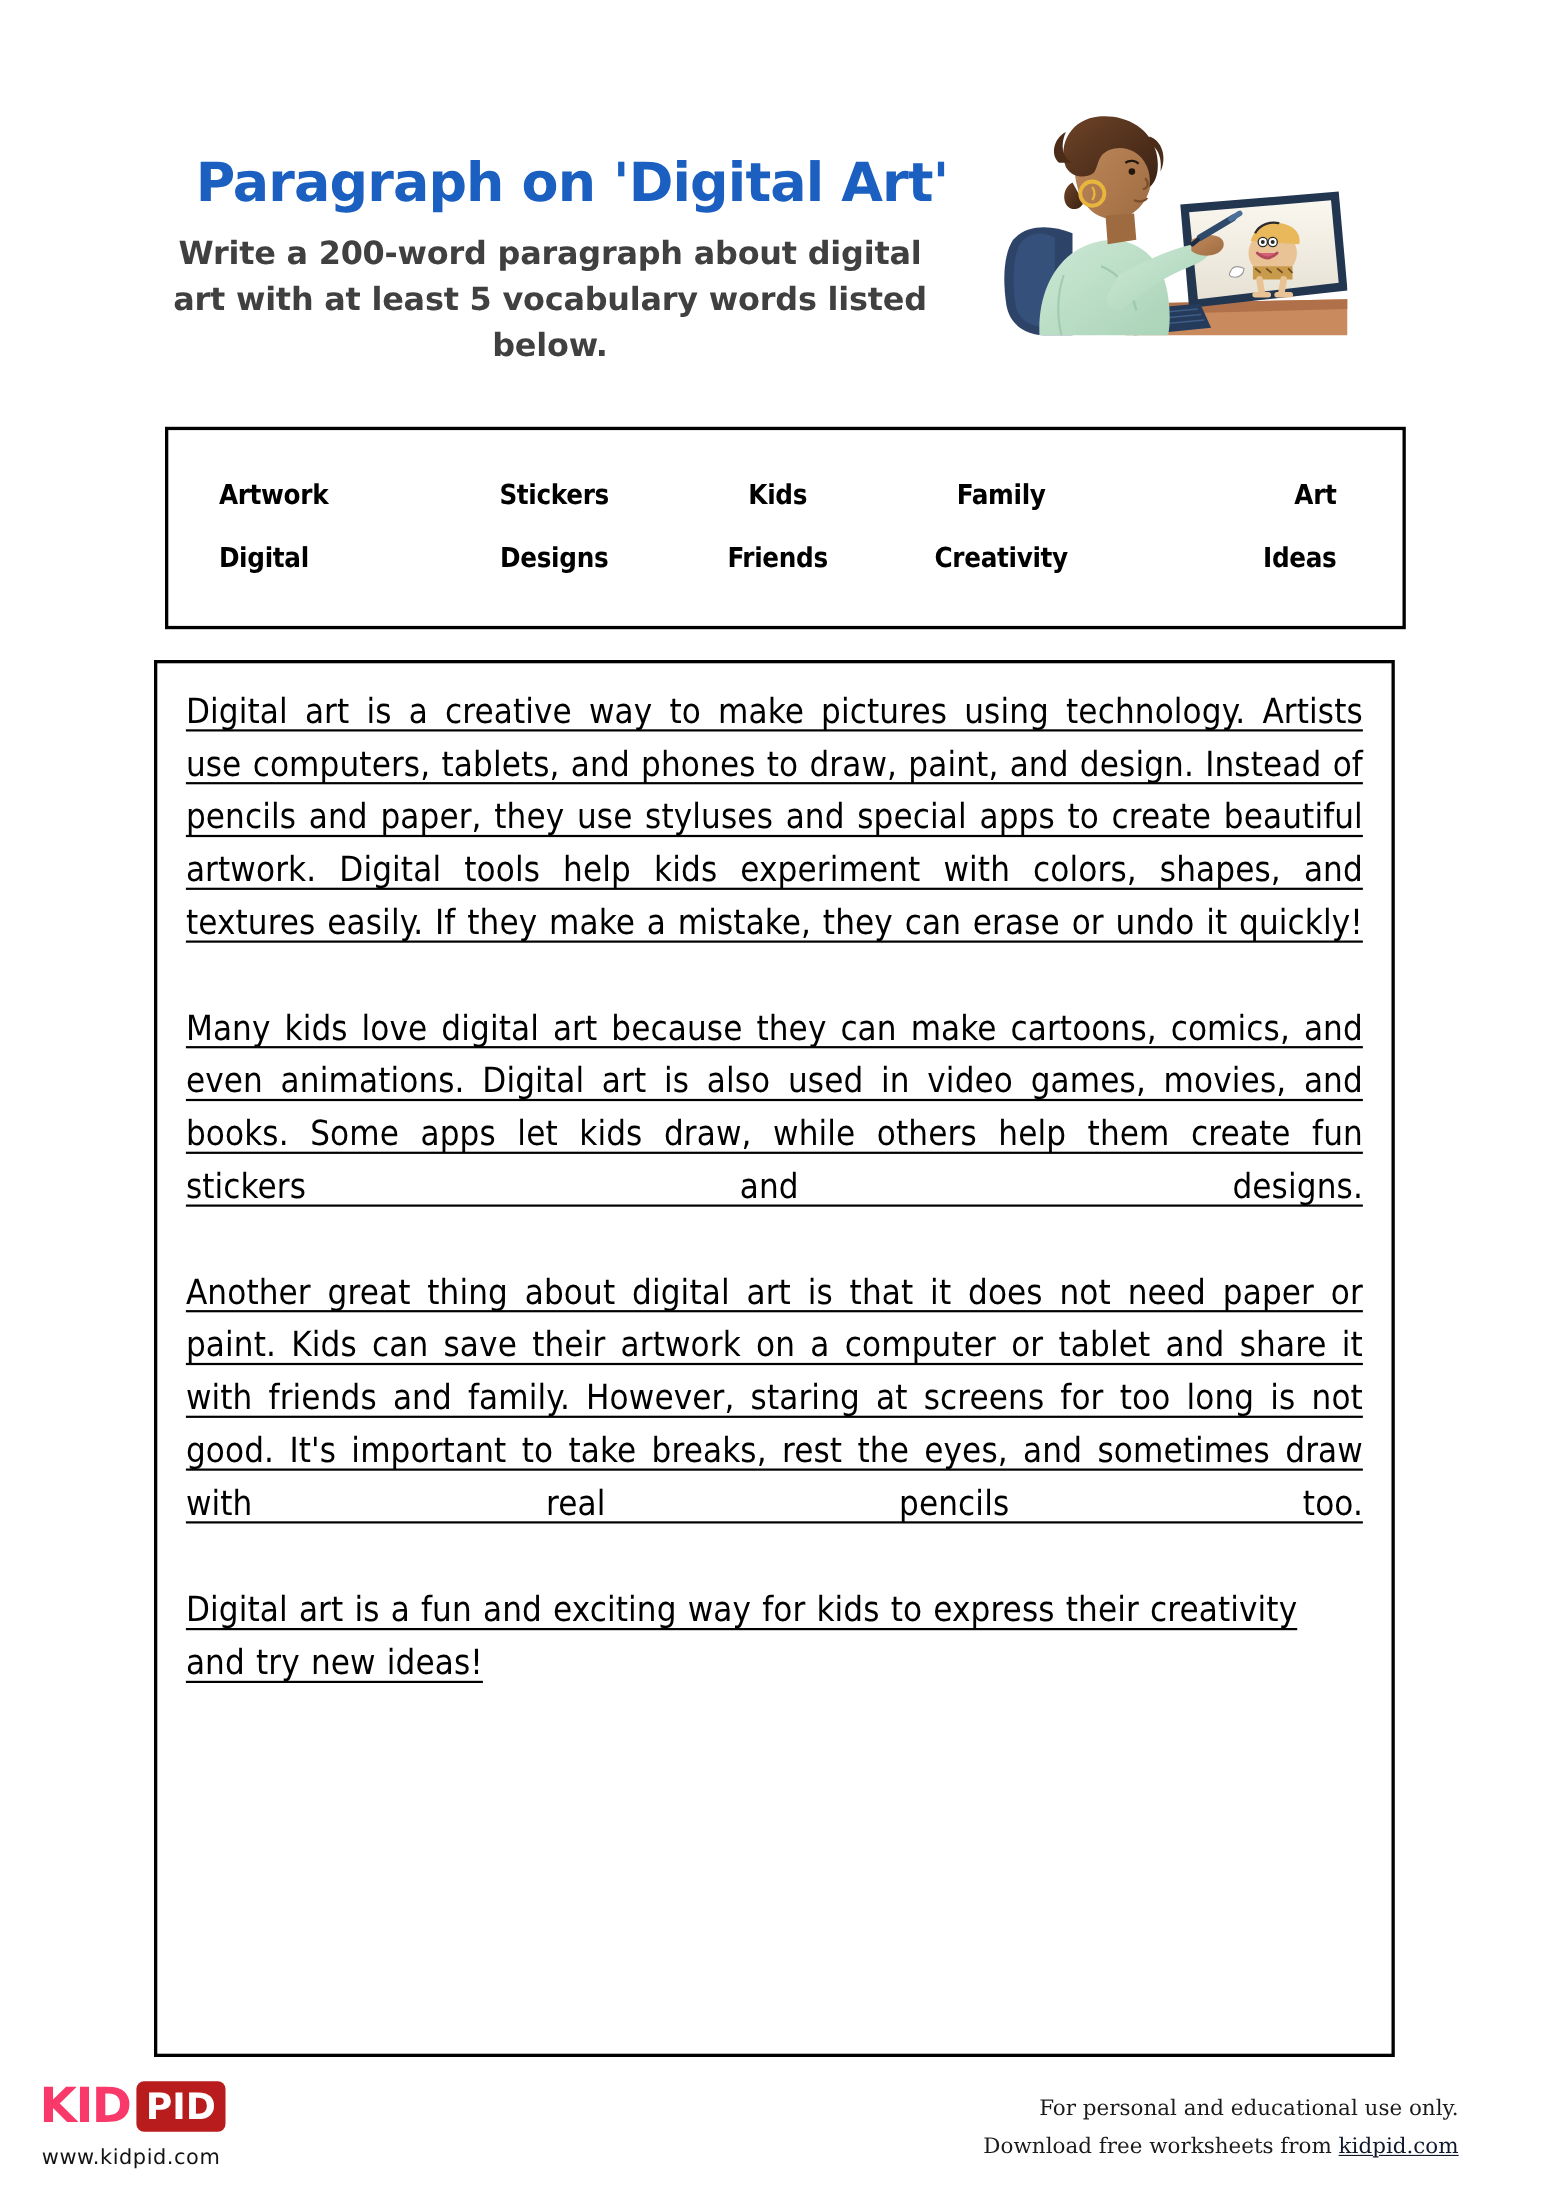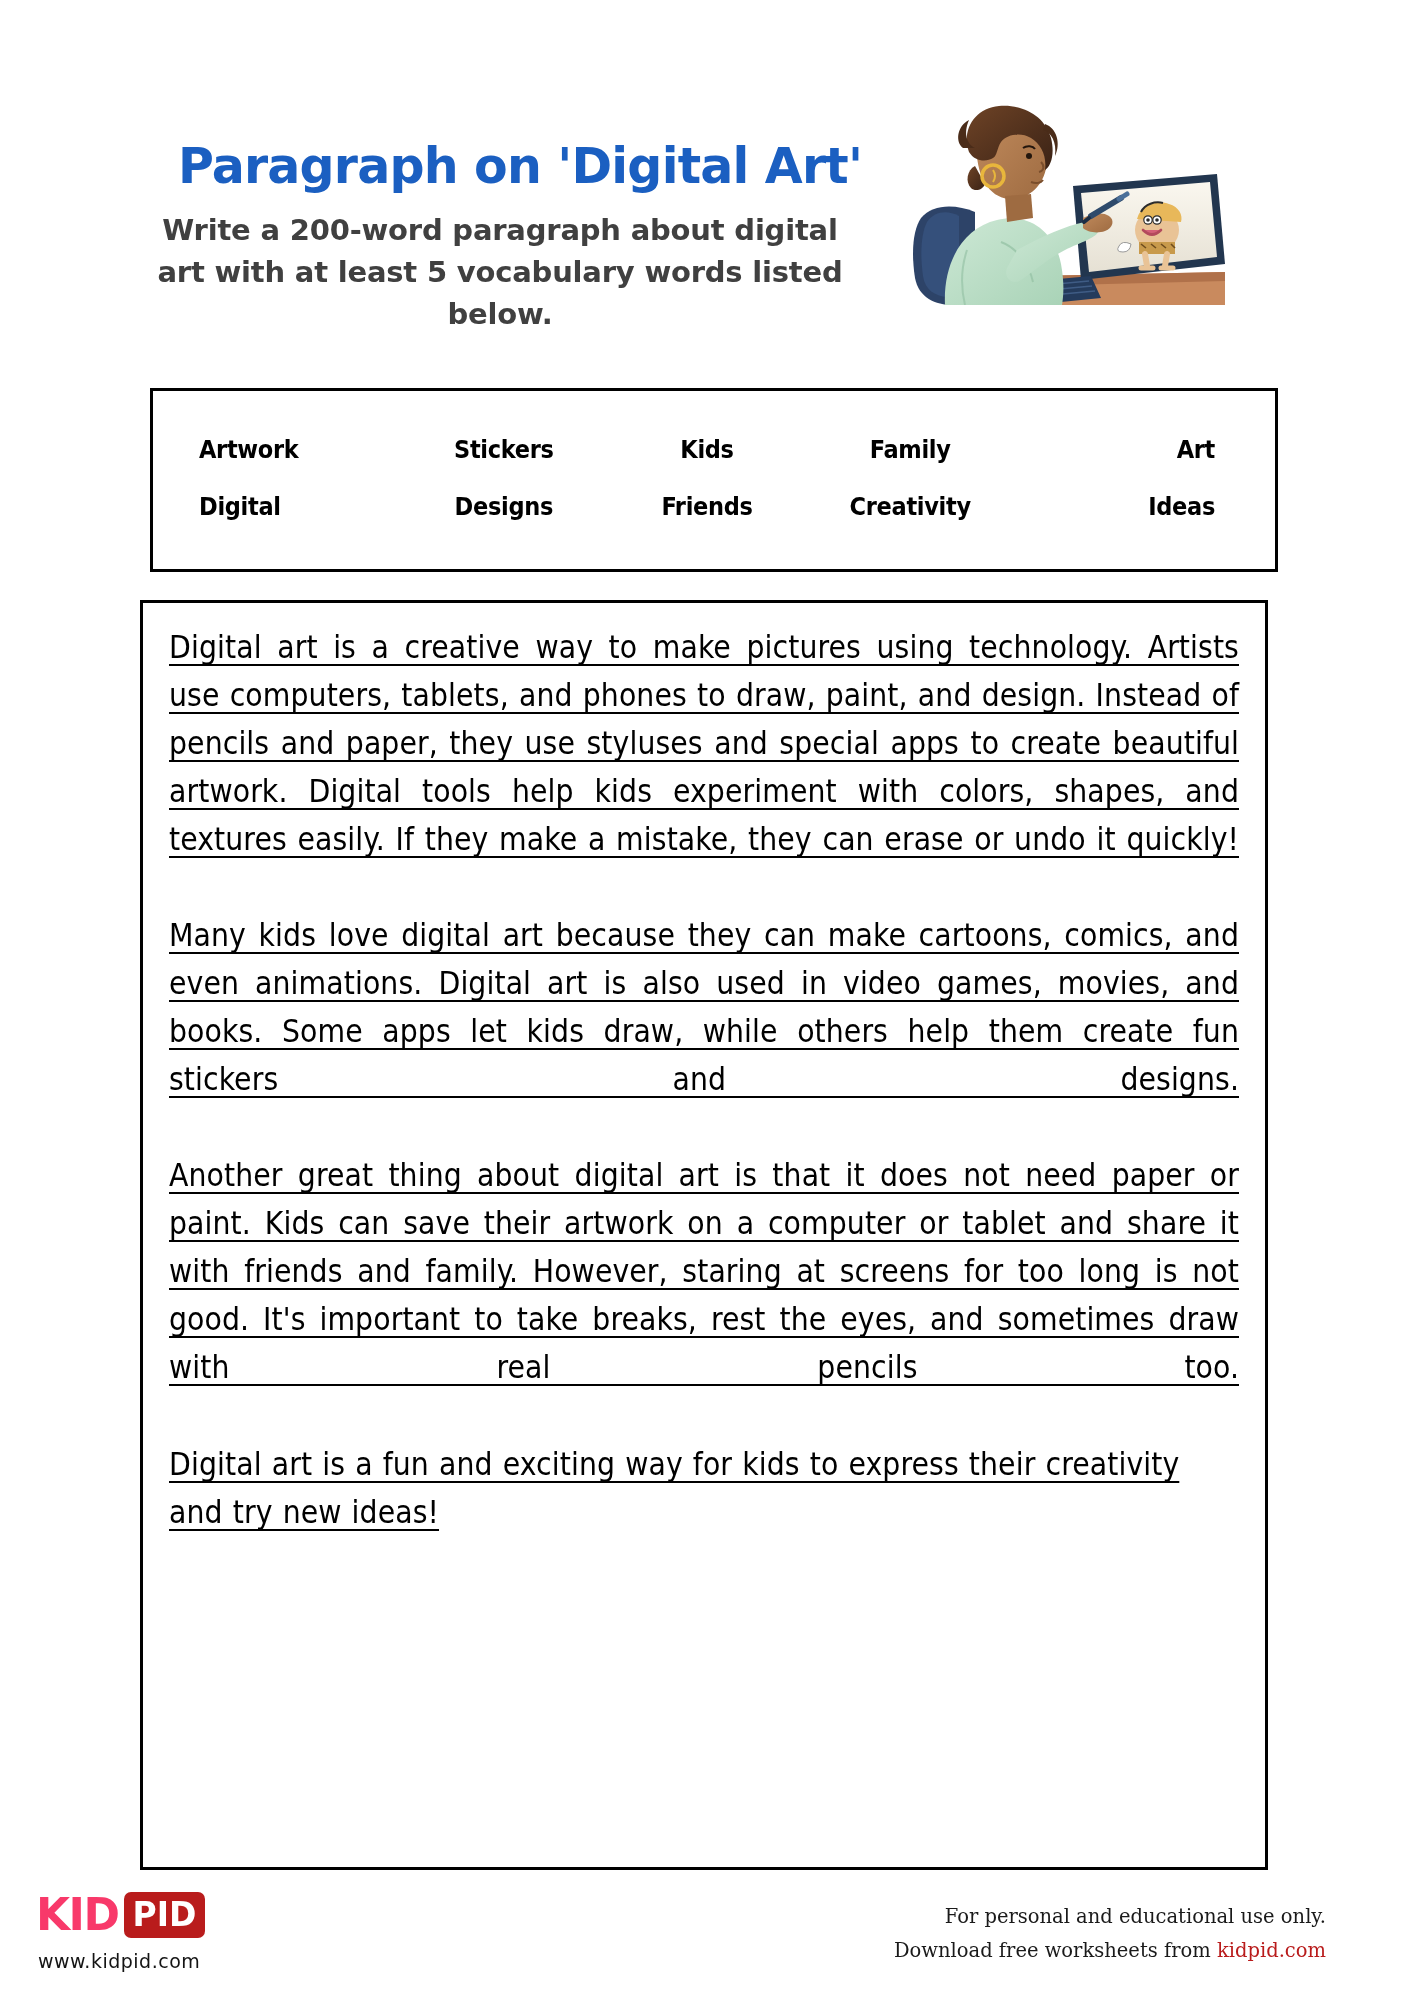--- a/index.html
+++ b/index.html
@@ -177,21 +177,22 @@
     top: 1900px;
     text-align: right;
     font-family: "DejaVu Serif", "Liberation Serif", serif;
     font-size: 19.5px;
     color: #1a1a1a;
     line-height: 1.72;
   }
 
   .footer-note a,
   .footer-link {
-    color: #b91c1c;
+    color: #0f172a;
+    text-decoration: underline;
     text-underline-offset: 2px;
   }
 </style>
 </head>
 <body>
 
 <div class="page">
 
   <div class="header">
     <div class="title">Paragraph on 'Digital Art'</div>

